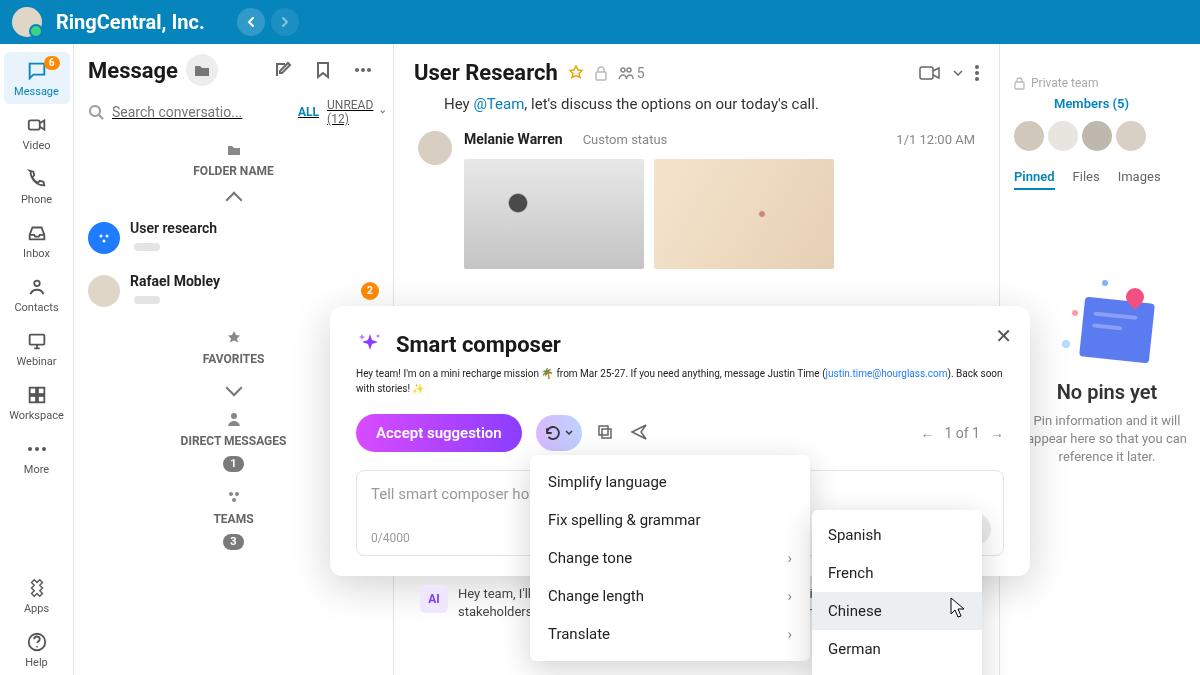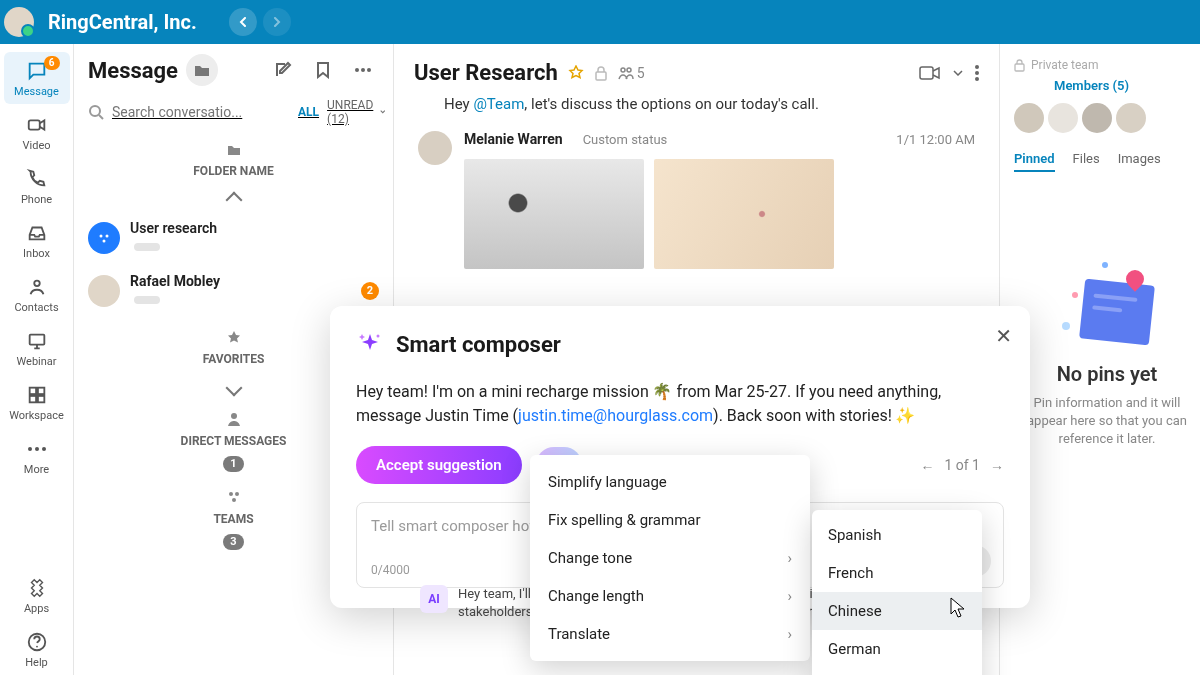--- a/index.html
+++ b/index.html
@@ -1,17 +1,17 @@
 <!DOCTYPE html>
 <html><head>
 <meta charset="utf-8">
 <style>
   * { box-sizing: border-box; margin: 0; padding: 0; font-family: -apple-system, BlinkMacSystemFont, "Segoe UI", Roboto, sans-serif; }
   body { background: #fff; width: 1200px; height: 675px; overflow: hidden; position: relative; }
-  .header { background: #0684BC; height: 44px; display: flex; align-items: center; padding: 0 4px; gap: 14px; }
+  .header { background: #0684BC; height: 44px; display: flex; align-items: center; padding: 0 12px; gap: 14px; }
   .avatar-sm { width: 30px; height: 30px; border-radius: 50%; background: #e0d6c8; position: relative; }
   .avatar-sm::after { content:""; position:absolute; bottom:-1px; right:-1px; width:10px; height:10px; background:#3dd386; border:2px solid #0684BC; border-radius:50%; }
   .brand { color: #fff; font-weight: 700; font-size: 20px; }
   .nav-arrows { display: flex; gap: 6px; margin-left: 18px; }
   .nav-arrow { width: 28px; height: 28px; border-radius: 50%; background: rgba(255,255,255,0.18); color:#fff; display:flex; align-items:center; justify-content:center; font-size:14px; cursor:pointer; }
   .nav-arrow.disabled { opacity:.5; }
 
   .shell { display:flex; height: calc(675px - 44px); }
 
   .rail { width: 74px; background: #fff; border-right: 1px solid #e5e5e5; display:flex; flex-direction:column; align-items:center; padding-top:8px; gap: 2px; }
@@ -59,21 +59,21 @@
   .msg .body { flex:1; }
   .msg .meta { display:flex; align-items:center; gap:20px; font-size:14px;}
   .msg .name { font-weight:700; color:#222;}
   .msg .status { color:#888; font-size:13px;}
   .msg .time { margin-left:auto; color:#888; font-size:13px;}
   .thumbs { display:flex; gap:10px; margin-top:12px;}
   .thumb { width:180px; height:110px; background:linear-gradient(135deg,#bbb,#ddd); border-radius:2px;}
   .thumb.a { background: radial-gradient(circle at 30% 40%, #4a4a4a 0 6%, transparent 7%), linear-gradient(#e8e8e8,#c4c4c4); }
   .thumb.b { background: radial-gradient(circle at 60% 50%, #c88 0 2%, transparent 3%), linear-gradient(120deg,#f5e4cd,#e6d0b5); }
 
-  .rightpanel { width:200px; padding:14px 0 14px 14px; overflow:hidden;}
+  .rightpanel { width:200px; padding:14px 0 14px 14px; overflow:hidden;margin-top:18px;}
   .rp-private { color:#aaa; font-size:12px; display:flex; align-items:center; gap:6px;}
   .rp-members { color:#0684BC; font-size:13px; font-weight:600; margin-top:6px;padding-left:40px;}
   .member-avs { display:flex; gap:4px; margin-top:10px;}
   .member-avs .av { width:30px; height:30px; border-radius:50%; background:#d0c8bb;}
   .rp-tabs { display:flex; gap:18px; font-size:13px; margin-top:18px; color:#666;}
   .rp-tabs .active { color:#0684BC; font-weight:600; border-bottom:2px solid #0684BC; padding-bottom:4px;}
   .rp-nopins { text-align:center; margin-top:90px; color:#333;}
   .rp-nopins h3 { font-size:20px; font-weight:600; margin-top:10px;}
   .rp-nopins p { color:#888; font-size:13px; margin-top:8px; line-height:1.4;}
   .pin-illus { width:90px; height:90px; margin:0 auto; position:relative;}
@@ -81,21 +81,21 @@
   .pin-note::before,.pin-note::after{content:"";position:absolute;left:10px;height:4px;background:#8aa0f6;border-radius:2px;}
   .pin-note::before{top:14px;width:44px;} .pin-note::after{top:26px;width:30px;}
   .pin-tack { position:absolute; width:18px; height:18px; background:#f15080; border-radius:50% 50% 50% 0; top:8px; right:8px; transform:rotate(-45deg);}
   .dot{position:absolute;width:6px;height:6px;border-radius:50%;}
 
   .composer { position:absolute; left:330px; top:306px; width:700px; background:#fff; border-radius:12px; box-shadow:0 10px 40px rgba(0,0,0,.18); padding:24px 26px 20px 26px; }
   .composer .close { position:absolute; top:18px; right:18px; font-size:20px; color:#555; cursor:pointer;}
   .sc-head { display:flex; align-items:center; gap:12px;}
   .spark { width:28px; height:28px; }
   .sc-title { font-size:22px; font-weight:700; color:#1a1a1a;}
-  .sc-text { font-size:16px; color:#222; margin-top:22px; line-height:1.5;}
+  .sc-text { font-size:10px; color:#222; margin-top:8px; line-height:1.5;}
   .sc-text a { color:#1f7cff; text-decoration:none;}
   .sc-actions { display:flex; align-items:center; gap:14px; margin-top:18px;}
   .accept-btn { background:linear-gradient(90deg,#d94bff,#8b3dff); color:#fff; border:none; border-radius:22px; padding:10px 20px; font-size:15px; font-weight:600; cursor:pointer;}
   .regen-btn { width:46px; height:36px; border-radius:20px; background:linear-gradient(90deg,#d9b8ff,#bcd2ff); display:flex; align-items:center; justify-content:center; gap:4px; cursor:pointer; color:#333;}
   .mini-ico { width:20px; height:20px; color:#555; cursor:pointer;}
   .pager { margin-left:auto; display:flex; align-items:center; gap:10px; color:#888; font-size:14px;}
   .sc-input { border:1px solid #e3e3e3; border-radius:8px; margin-top:18px; padding:14px 14px 10px 14px; position:relative;}
   .sc-input .ph { color:#9a9a9a; font-size:15px;}
   .sc-input .count { color:#9a9a9a; font-size:12px; margin-top:28px;}
   .gen-btn { position:absolute; right:12px; bottom:10px; background:#ececec; color:#888; border:none; border-radius:18px; padding:8px 20px; font-size:14px;}

